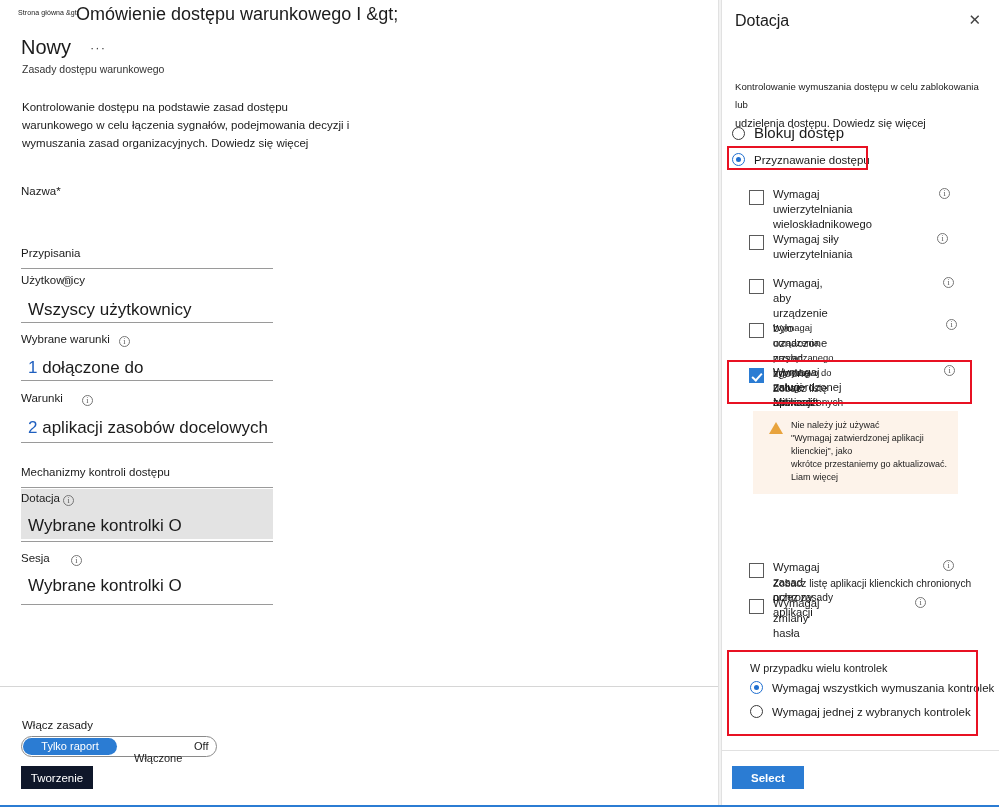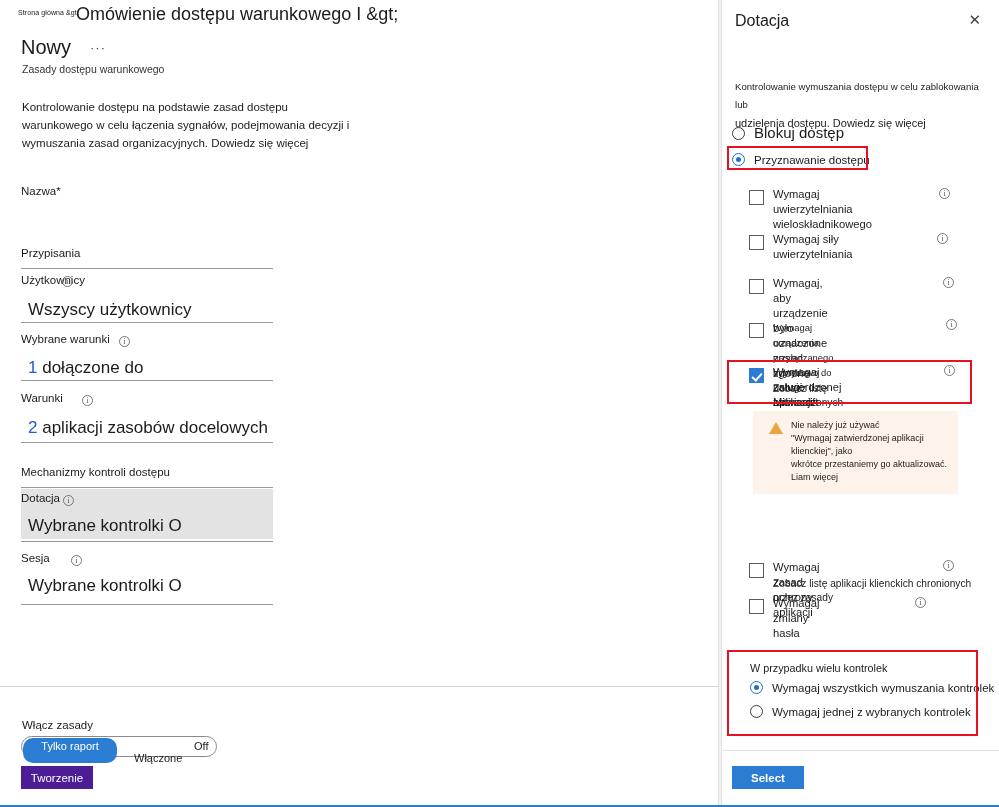--- a/index.html
+++ b/index.html
@@ -99,31 +99,31 @@
     font-size: 11.5px; color: #1b1b1b;
   }
   .pill {
     position: absolute; left: 21px; top: 736px;
     width: 196px; height: 21px;
     border: 1px solid #8a8a8a; border-radius: 11px;
     background: #fff;
   }
   .pill-active {
     position: absolute; left: 1px; top: 1px;
-    width: 94px; height: 25px;
+    width: 94px; height: 17px;
     background: #2b7cd3; border-radius: 10px;
     color: #fff; font-size: 11px; text-align: center; line-height: 17px;
   }
   .pill-opt {
     position: absolute; font-size: 11px; color: #1b1b1b; line-height: 19px;
   }
   .create-btn {
     position: absolute; left: 21px; top: 766px;
     width: 72px; height: 23px;
-    background: #4c1d95; color: #fff; border: none;
+    background: #0f172a; color: #fff; border: none;
     font-size: 11.5px; font-family: "Liberation Sans", sans-serif;
     cursor: pointer;
   }
 
   
   .gap {
     position: absolute; left: 718px; top: 0; width: 4px; height: 807px;
     background: #f2f2f2; border-left: 1px solid #e1e1e1; border-right: 1px solid #e1e1e1;
   }
   .right-pane {

